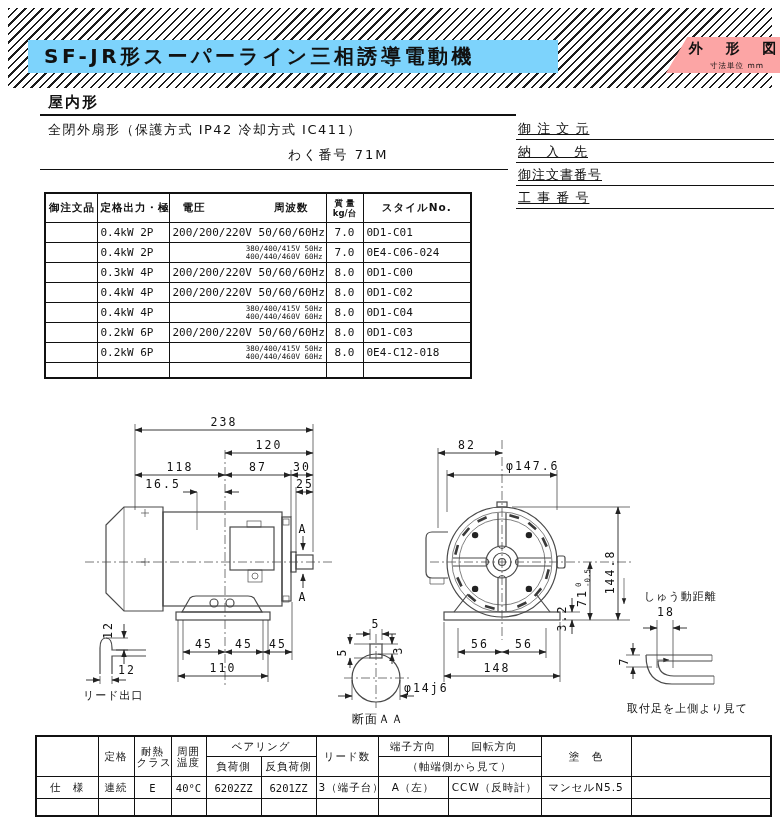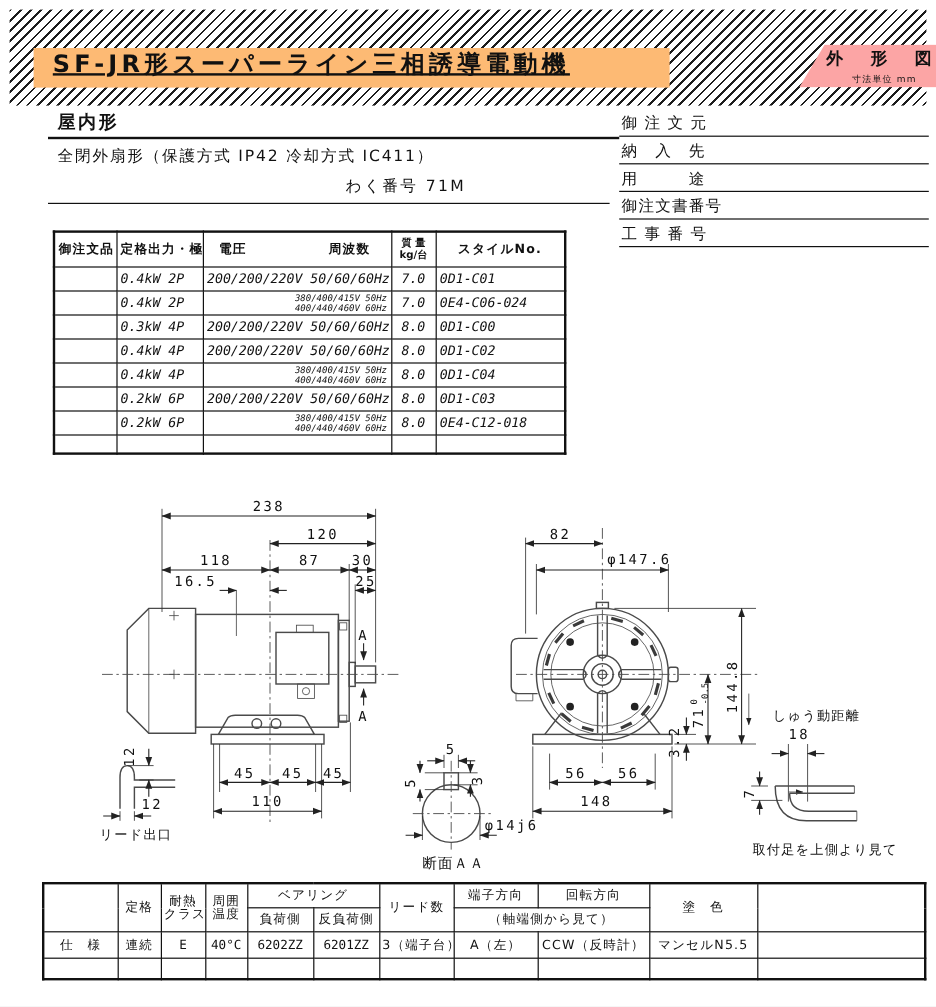--- a/index.html
+++ b/index.html
@@ -1,43 +1,43 @@
 <!DOCTYPE html>
 <html><head>
 <meta charset="utf-8">
 <style>
   html,body{margin:0;padding:0;background:#e8e8e8;}
   .page{position:relative;width:780px;height:839px;background:#ffffff;overflow:hidden;
         font-family:"DejaVu Sans","Liberation Sans",sans-serif;color:#111;}
   
   .hatch{position:absolute;left:8px;top:8px;width:764px;height:80px;
          background:repeating-linear-gradient(135deg,#1c1c1c 0px,#1c1c1c 1.6px,#ffffff 1.6px,#ffffff 6px);}
-  .title-box{position:absolute;left:28px;top:40px;width:530px;height:33px;background:#fdba74;
-             display:flex;align-items:flex-start;text-decoration:underline;}
+  .title-box{position:absolute;left:28px;top:40px;width:530px;height:33px;background:#7dd3fc;
+             display:flex;align-items:center;}
   .title-box span{font-size:20px;font-weight:bold;letter-spacing:3.5px;padding-left:16px;white-space:nowrap;}
   .corner-box{position:absolute;left:666px;top:37px;width:142px;height:36px;background:#fca5a5;
               clip-path:polygon(15% 0,100% 0,100% 100%,0 100%);text-align:center;}
   .corner-box .ct{font-size:14px;font-weight:bold;letter-spacing:9px;margin-top:3px;}
   .corner-box .cu{font-size:7.5px;letter-spacing:1px;margin-top:3px;}
   
   .indoor{position:absolute;left:40px;top:93px;width:468px;border-bottom:2px solid #111;
           font-size:15px;font-weight:bold;letter-spacing:2px;padding:0 0 2px 8px;}
   .encl{position:absolute;left:48px;top:121px;font-size:13px;letter-spacing:1.5px;}
   .frame{position:absolute;left:288px;top:146px;font-size:13px;letter-spacing:2px;}
   .divider2{position:absolute;left:40px;top:169px;width:468px;border-top:1.5px solid #111;}
   
-  .order{position:absolute;left:516px;top:91px;width:258px;}
+  .order{position:absolute;left:516px;top:117px;width:258px;text-decoration:underline;}
   .order .orow{height:21px;border-bottom:1.3px solid #111;font-size:13px;letter-spacing:1px;
                display:flex;justify-content:space-between;align-items:flex-end;padding:0 8px 1px 2px;}
   
   table{border-collapse:collapse;}
   .ratings{position:absolute;left:44px;top:192px;width:426px;border:2px solid #111;table-layout:fixed;}
   .ratings th,.ratings td{border:1px solid #111;padding:0 3px;overflow:hidden;white-space:nowrap;}
   .ratings th{font-size:10.5px;font-weight:bold;height:28px;letter-spacing:1px;}
-  .ratings td{font-family:"DejaVu Sans Mono","Liberation Mono",monospace;font-size:11px;height:19px;font-style:italic;}
+  .ratings td{font-family:"DejaVu Sans Mono","Liberation Mono",monospace;font-size:11px;height:19px;}
   .ratings .vh{display:flex;justify-content:space-between;padding:0 14px 0 10px;}
   .ratings .wh{font-size:8.5px;line-height:10px;letter-spacing:0;}
   .ratings .v2{font-size:7.5px;line-height:8px;text-align:right;letter-spacing:0;}
   .ratings .v2 span{display:block;}
   .ratings .erow td{height:14px;}
   .cw{text-align:center;}
   
   .spec{position:absolute;left:35px;top:735px;width:735px;border:2px solid #111;table-layout:fixed;}
   .spec th,.spec td{border:1px solid #111;padding:0 2px;white-space:nowrap;overflow:hidden;text-align:center;}
   .spec th{font-size:10.5px;font-weight:normal;height:19px;letter-spacing:1px;line-height:11px;}
@@ -75,24 +75,20 @@
   <div class="frame">わく番号 71M</div>
   <div class="divider2"></div>
 
   <div class="order">
     <div class="orow">
         <span>御 注 文 元</span>
         <span></span>
       </div>
     <div class="orow">
         <span>納　入　先</span>
-        <span></span>
-      </div>
-    <div class="orow">
-        <span>用　　　途</span>
         <span></span>
       </div>
     <div class="orow">
         <span>御注文書番号</span>
         <span></span>
       </div>
     <div class="orow">
         <span>工 事 番 号</span>
         <span></span>
       </div>

